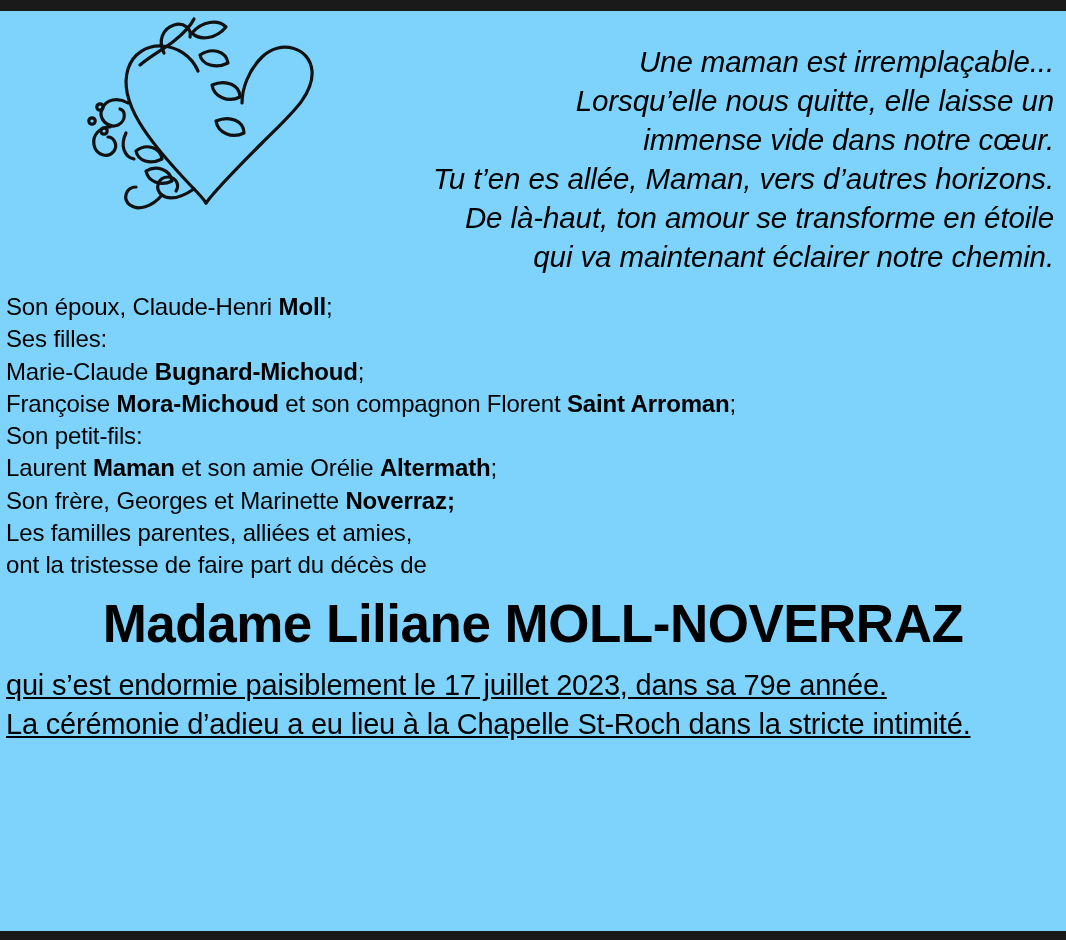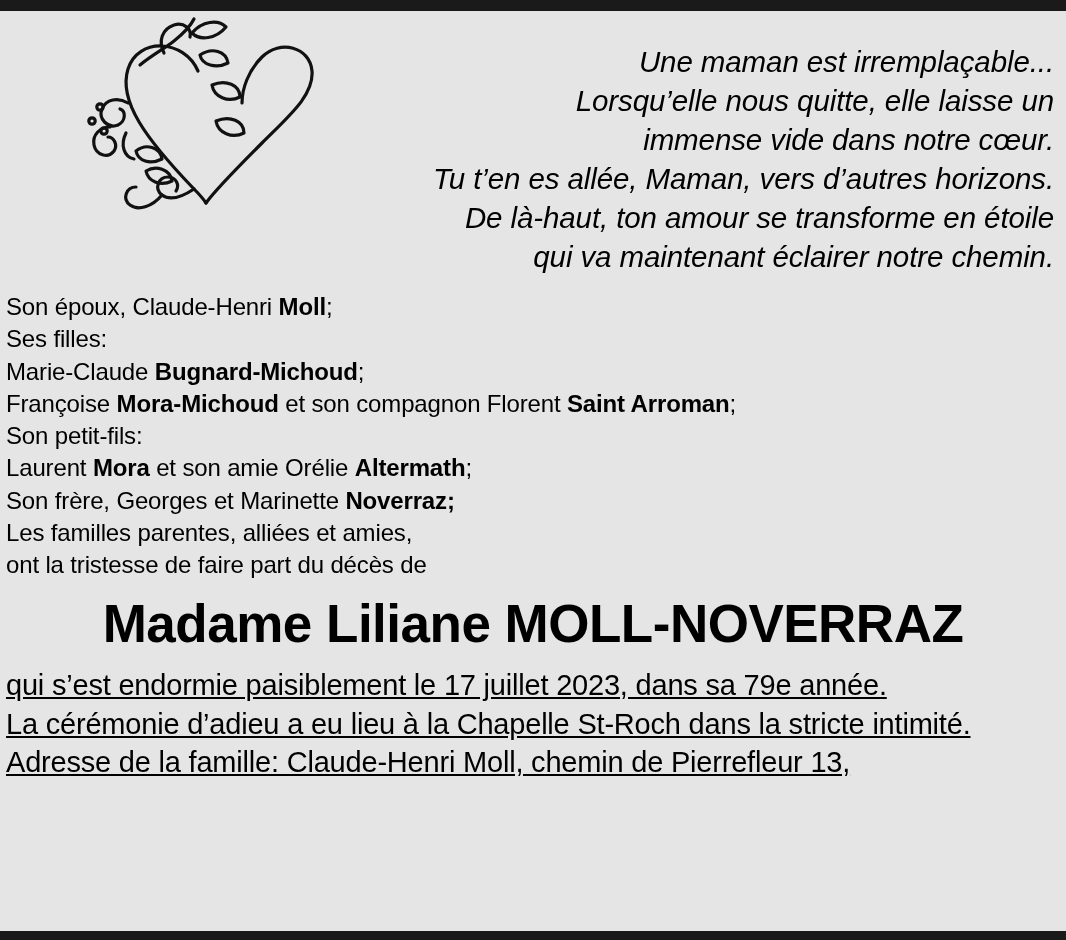--- a/index.html
+++ b/index.html
@@ -8,21 +8,21 @@
     background: #ffffff;
   }
   body {
     font-family: "Liberation Sans", sans-serif;
     color: #000000;
   }
   .page {
     position: relative;
     width: 1066px;
     height: 940px;
-    background: #e5e5e5;
+    background: #7dd3fc;
     overflow: hidden;
     box-sizing: border-box;
   }
   .top-rule {
     position: absolute;
     top: 0;
     left: 0;
     width: 1066px;
     height: 11px;
     background: #1a1a1a;
@@ -163,31 +163,30 @@
 qui va maintenant éclairer notre chemin.</div>
 
     </div>
 
     <div class="family">
         <div class="line"><span>Son époux, Claude-Henri </span><b>Moll</b><span>;</span></div>
         <div class="line"><span>Ses filles:</span></div>
         <div class="line"><span>Marie-Claude </span><b>Bugnard-Michoud</b><span>;</span></div>
         <div class="line"><span>Françoise </span><b>Mora-Michoud</b><span> et son compagnon Florent </span><b>Saint Arroman</b><span>;</span></div>
         <div class="line"><span>Son petit-fils:</span></div>
-        <div class="line"><span>Laurent </span><b>Mora</b><span> et son amie Orélie </span><b>Altermath</b><span>;</span></div>
+        <div class="line"><span>Laurent </span><b>Maman</b><span> et son amie Orélie </span><b>Altermath</b><span>;</span></div>
         <div class="line"><span>Son frère, Georges et Marinette </span><b>Noverraz;</b></div>
         <div class="line"><span>Les familles parentes, alliées et amies,</span></div>
         <div class="line"><span>ont la tristesse de faire part du décès de</span></div>
       </div>
 
     <div class="name">Madame Liliane MOLL-NOVERRAZ</div>
 
     <div class="closing">
         <div class="line"><span>qui s’est endormie paisiblement le 17 juillet 2023, dans sa 79e année.</span></div>
         <div class="line"><span>La cérémonie d’adieu a eu lieu à la Chapelle St-Roch dans la stricte intimité.</span></div>
-        <div class="line"><span>Adresse de la famille: Claude-Henri Moll, chemin de Pierrefleur 13,</span></div>
       </div>
 
   </div>
 
   <div class="bottom-rule"></div>
 
 </div>
 
 </body></html>

